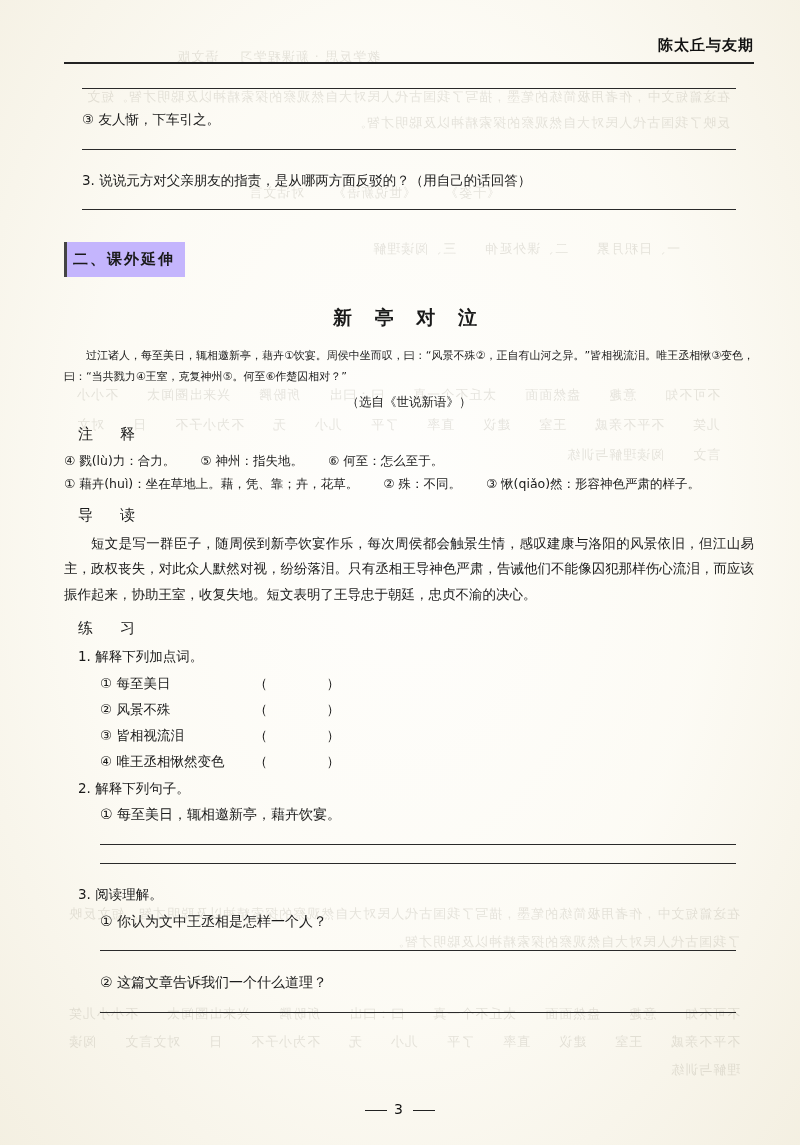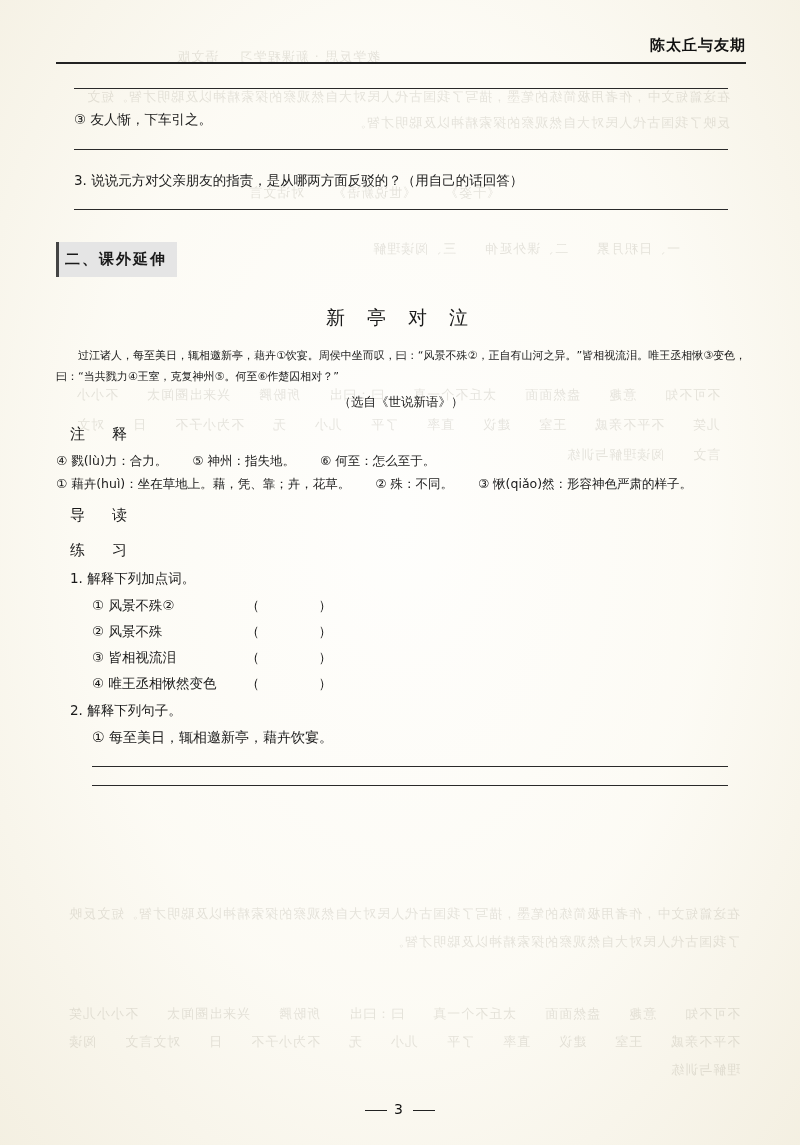--- a/index.html
+++ b/index.html
@@ -45,21 +45,21 @@
   }
   .ghost-block {
     position: absolute;
     white-space: pre-wrap;
     letter-spacing: 1px;
   }
 
   
   .content {
     position: absolute;
-    left: 56px;
+    left: 64px;
     top: 36px;
     width: 690px;
     height: 1060px;
   }
 
   
   .running-head {
     position: relative;
     height: 30px;
   }
@@ -98,31 +98,31 @@
     height: 0;
     margin: 16px 18px 18px 18px;
   }
   .answer-line.short { margin-left: 36px; }
 
   
   .section-head {
     display: inline-block;
     margin: 14px 0 6px 0;
     padding: 3px 10px 3px 6px;
-    background: #e5e5e5;
+    background: #c4b5fd;
     font-size: 15px;
     font-weight: bold;
     letter-spacing: 2px;
     border-left: 3px solid #444;
   }
 
   .piece-title {
     text-align: center;
     font-size: 19px;
-    font-weight: normal;
+    font-weight: bold;
     letter-spacing: 8px;
     margin: 16px 0 10px 0;
   }
 
   .para {
     text-indent: 2em;
     text-align: justify;
     font-size: 11px;
     line-height: 1.95;
     margin: 0 0 2px 0;
@@ -235,29 +235,30 @@
       <div class="para">过江诸人，每至美日，辄相邀新亭，藉卉①饮宴。周侯中坐而叹，曰：“风景不殊②，正自有山河之异。”皆相视流泪。唯王丞相愀③变色，曰：“当共戮力④王室，克复神州⑤。何至⑥作楚囚相对？”</div>
       <div class="source">（选自《世说新语》）</div>
 
       <div class="sub-label">注　释</div>
       <div class="note-lines">
         <div>④ 戮(lù)力：合力。　　⑤ 神州：指失地。　　⑥ 何至：怎么至于。</div>
         <div>① 藉卉(huì)：坐在草地上。藉，凭、靠；卉，花草。　　② 殊：不同。　　③ 愀(qiǎo)然：形容神色严肃的样子。</div>
       </div>
 
       <div class="sub-label">导　读</div>
+      <div class="guide-para">短文是写一群臣子，随周侯到新亭饮宴作乐，每次周侯都会触景生情，感叹建康与洛阳的风景依旧，但江山易主，政权丧失，对此众人默然对视，纷纷落泪。只有丞相王导神色严肃，告诫他们不能像囚犯那样伤心流泪，而应该振作起来，协助王室，收复失地。短文表明了王导忠于朝廷，忠贞不渝的决心。</div>
 
       <div class="sub-label">练　习</div>
 
       
       <div class="ex-list">
         <div class="ex-num">1. 解释下列加点词。</div>
 
         <div class="ex-sub">
-          <span>① 风景不殊②</span>
+          <span>① 每至美日</span>
           <span class="bracket">（　　　　）</span>
         </div>
         <div class="ex-sub">
           <span>② 风景不殊</span>
           <span class="bracket">（　　　　）</span>
         </div>
         <div class="ex-sub">
           <span>③ 皆相视流泪</span>
           <span class="bracket">（　　　　）</span>
         </div>
@@ -269,20 +270,27 @@
 
       
       <div class="ex-list">
         <div class="ex-num">2. 解释下列句子。</div>
         <div class="sent">① 每至美日，辄相邀新亭，藉卉饮宴。</div>
         <div class="answer-line short"></div>
         <div class="answer-line short"></div>
       </div>
 
       
+      <div class="ex-list">
+        <div class="ex-num">3. 阅读理解。</div>
+        <div class="sent">① 你认为文中王丞相是怎样一个人？</div>
+        <div class="answer-line short"></div>
+        <div class="sent">② 这篇文章告诉我们一个什么道理？</div>
+        <div class="answer-line short"></div>
+      </div>
 
     </div>
   </div>
 
   <div class="folio">
     <span class="dash"></span><span>3</span><span class="dash"></span>
   </div>
 </div>
 
 </body></html>

